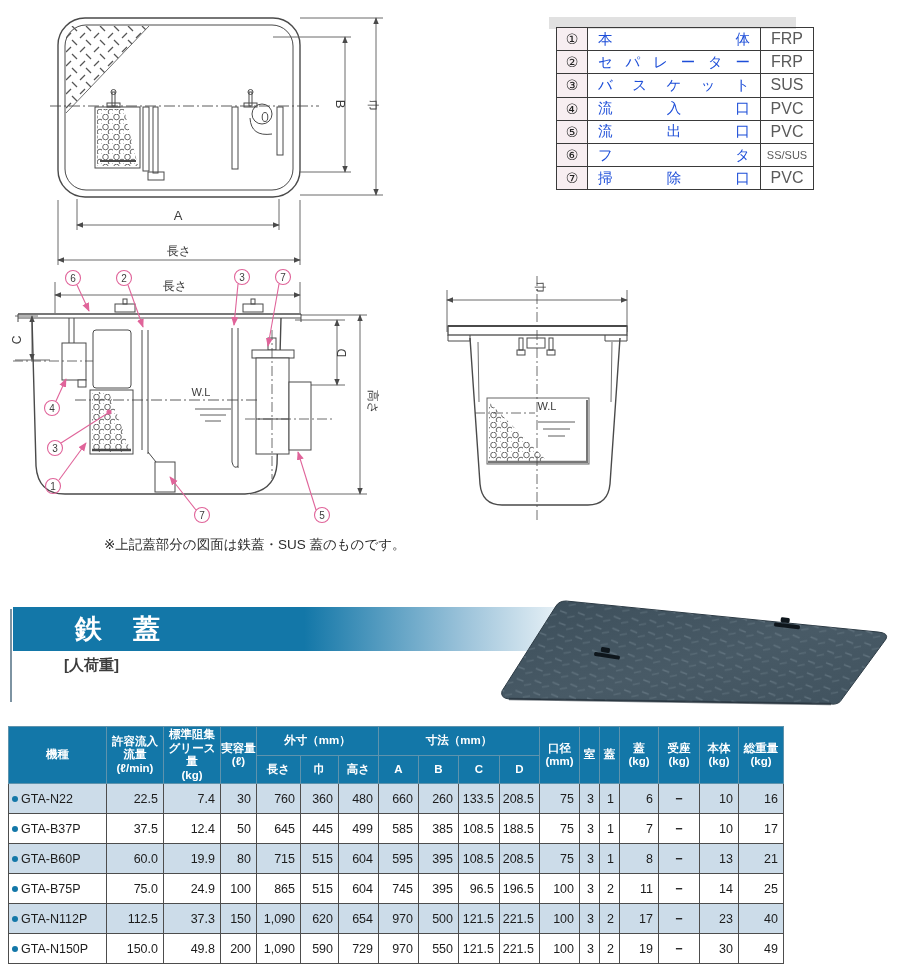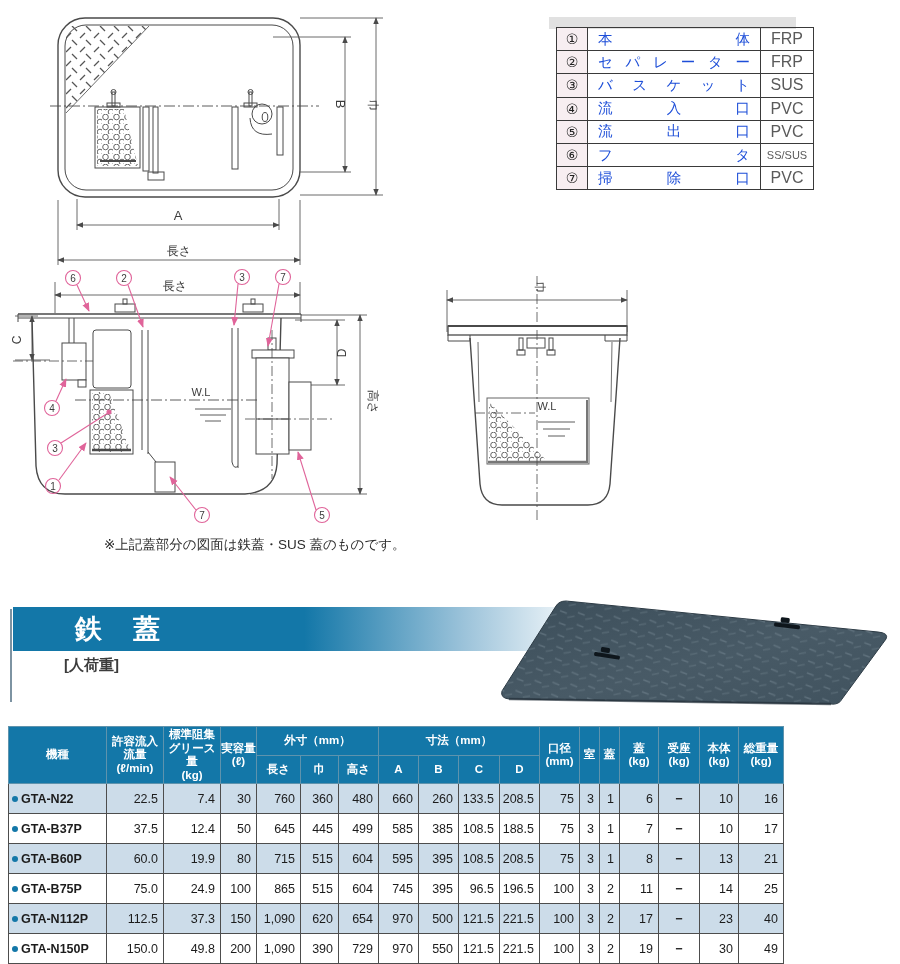--- a/index.html
+++ b/index.html
@@ -34,21 +34,21 @@
   .lid3d{left:488px;top:588px;z-index:2;}
 
   
   .spec-wrap{left:8px;top:726px;}
   table.spec{border-collapse:collapse;border:1.6px solid #4d4d4d;table-layout:fixed;}
   table.spec th{background:#1377a8;color:#ffffff;font-weight:bold;text-align:center;
     border:1px solid #5e93ad;font-size:11.5px;line-height:1.18;white-space:pre-line;padding:1px 0;}
   table.spec td{border:1px solid #4d4d4d;font-size:12.5px;height:29px;
     text-align:right;padding:0 5px 0 0;color:#1c1c1c;}
   table.spec tr.alt td{background:#ccdce9;}
-  table.spec td.model{text-align:left;padding:0 0 0 3px;font-weight:bold;font-size:12.5px;margin-top:36px;}
+  table.spec td.model{text-align:left;padding:0 0 0 3px;font-weight:normal;font-size:12.5px;margin-top:36px;}
   table.spec td.dash{text-align:center;padding:0;font-weight:bold;}
   table.spec .dot{display:inline-block;width:6px;height:6px;border-radius:50%;
     background:#1377a8;margin:0 3px 1px 0;vertical-align:middle;}
   table.spec thead tr.r1 th{height:22px;}
   table.spec thead tr.r2 th{height:21px;}
 </style>
 </head>
 <body>
 
 <svg class="abs" style="left:36px;top:4px;" width="400" height="262" viewBox="0 0 400 262">
@@ -514,21 +514,21 @@
           <td class="dash">−</td>
           <td>23</td>
           <td>40</td>
         </tr>
         <tr>
           <td class="model"><span class="dot"></span>GTA-N150P</td>
           <td>150.0</td>
           <td>49.8</td>
           <td>200</td>
           <td>1,090</td>
-          <td>390</td>
+          <td>590</td>
           <td>729</td>
           <td>970</td>
           <td>550</td>
           <td>121.5</td>
           <td>221.5</td>
           <td>100</td>
           <td>3</td>
           <td>2</td>
           <td>19</td>
           <td class="dash">−</td>

